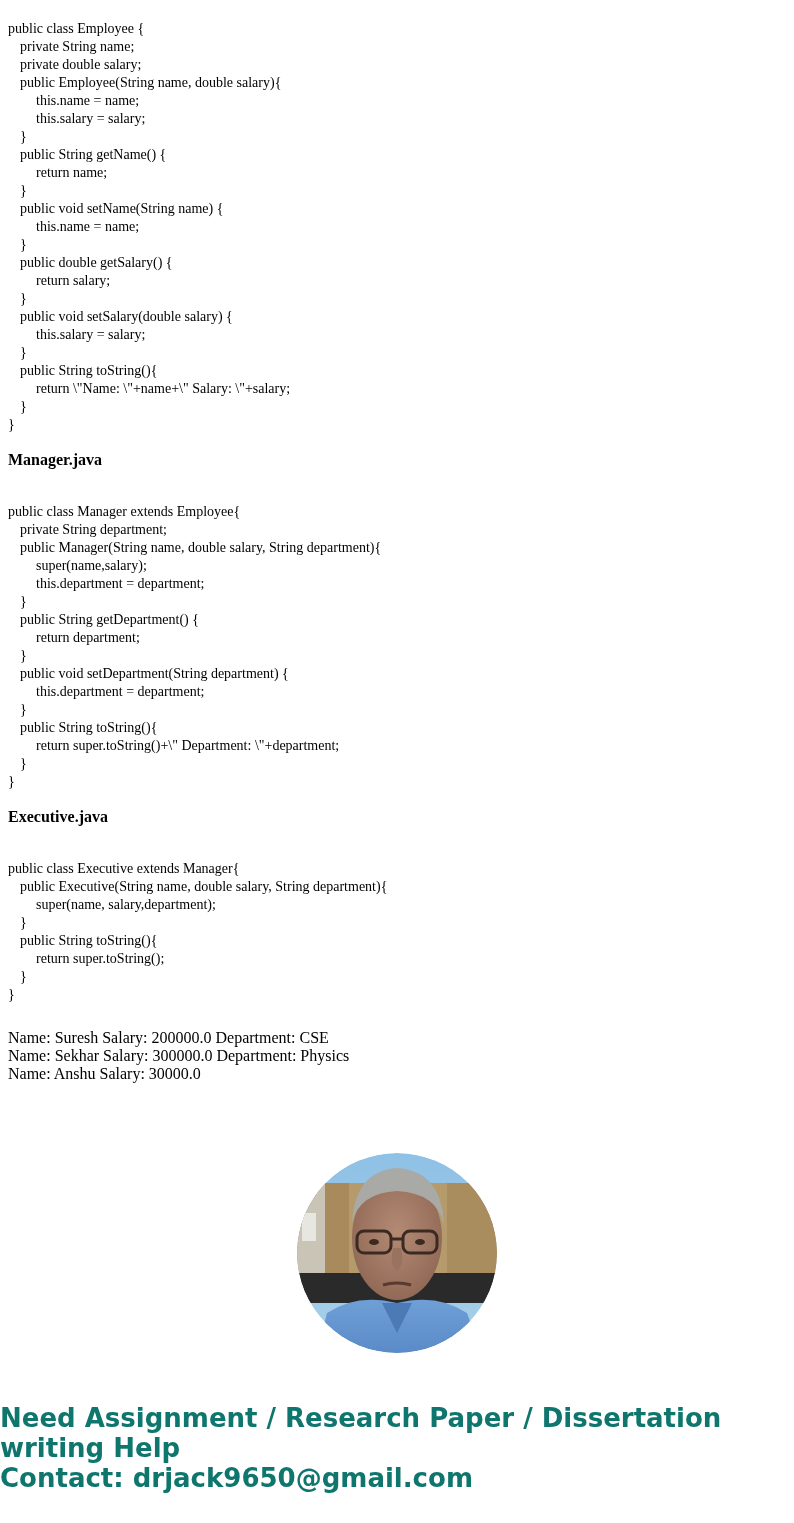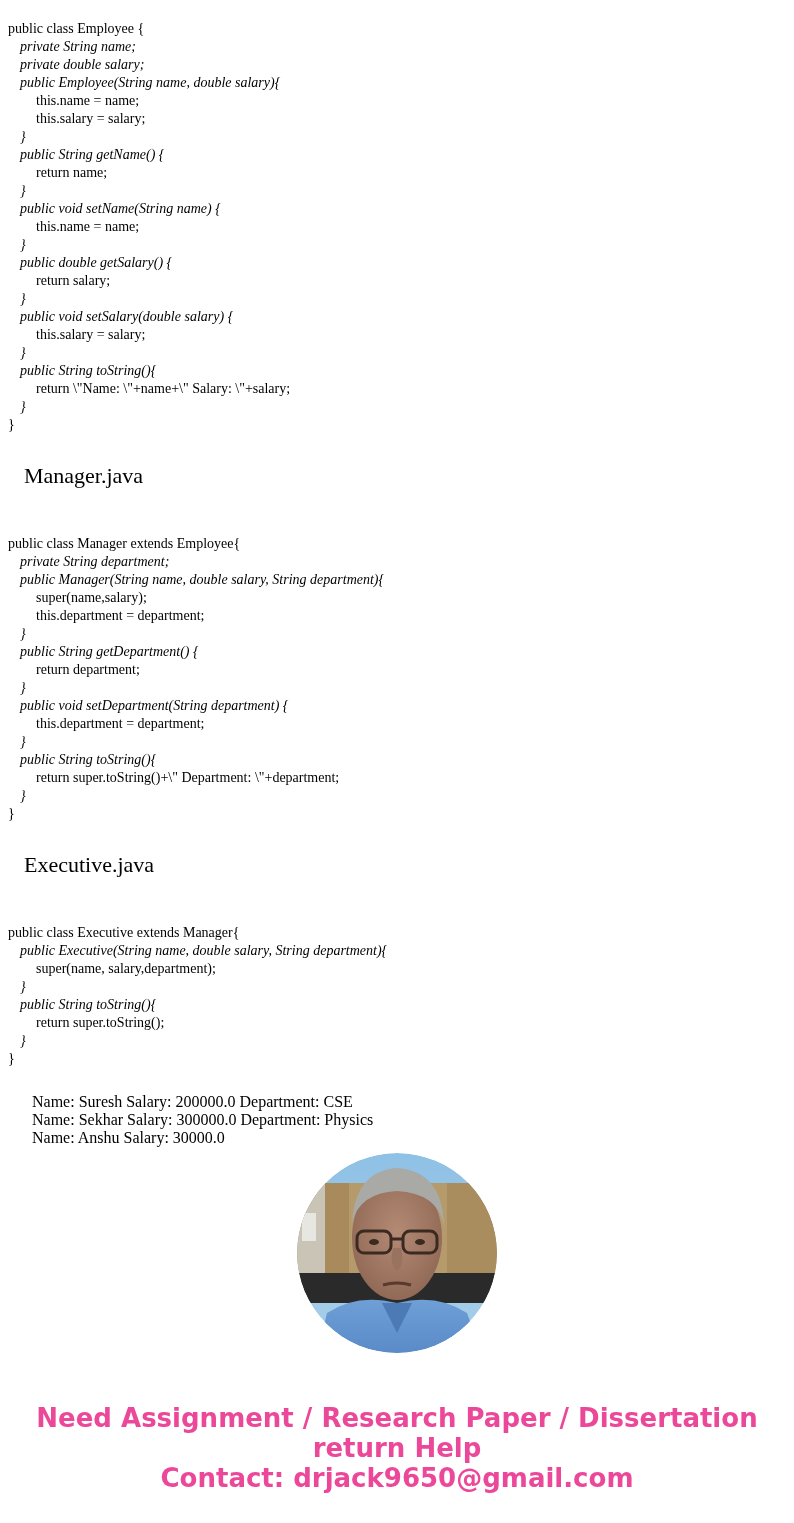--- a/index.html
+++ b/index.html
@@ -24,54 +24,53 @@
     }
     .code-block {
       margin: 0;
       line-height: 18px;
       white-space: pre;
       font-family: "Liberation Serif", "DejaVu Serif", serif;
       font-size: 14px;
     }
     .code-line { display: block; height: 18px; }
     .indent-0 { padding-left: 0; }
-    .indent-1 { padding-left: 12px; font-style: italic; }
+    .indent-1 { padding-left: 12px; }
     .indent-2 { padding-left: 28px; }
     .section-heading {
-      font-weight: normal;
-      font-size: 22px;
+      font-weight: bold;
+      font-size: 16px;
       line-height: 18px;
-      margin: 16px;
+      margin: 0;
     }
     .output-line {
       display: block;
       line-height: 18px;
       height: 18px;
-      margin-left: 24px;
     }
     .avatar {
       position: absolute;
       left: 297px;
       top: 1153px;
       width: 200px;
       height: 200px;
       border-radius: 50%;
       overflow: hidden;
     }
     .footer {
       position: absolute;
       left: 0;
       top: 1403px;
       width: 794px;
-      text-align: center;
+      text-align: left;
       font-family: "DejaVu Sans", sans-serif;
       font-weight: bold;
       font-size: 26px;
       line-height: 30px;
-      color: #ec4899;
+      color: #0f766e;
     }
     .footer span { display: block; }
   </style>
 </head>
 <body>
 
 <div class="content">
 
   <div class="code-block" id="employee-code" style="height:414px;"><span class="code-line indent-0">public class Employee {</span><span class="code-line indent-1">private String name;</span><span class="code-line indent-1">private double salary;</span><span class="code-line indent-1">public Employee(String name, double salary){</span><span class="code-line indent-2">this.name = name;</span><span class="code-line indent-2">this.salary = salary;</span><span class="code-line indent-1">}</span><span class="code-line indent-1">public String getName() {</span><span class="code-line indent-2">return name;</span><span class="code-line indent-1">}</span><span class="code-line indent-1">public void setName(String name) {</span><span class="code-line indent-2">this.name = name;</span><span class="code-line indent-1">}</span><span class="code-line indent-1">public double getSalary() {</span><span class="code-line indent-2">return salary;</span><span class="code-line indent-1">}</span><span class="code-line indent-1">public void setSalary(double salary) {</span><span class="code-line indent-2">this.salary = salary;</span><span class="code-line indent-1">}</span><span class="code-line indent-1">public String toString(){</span><span class="code-line indent-2">return \"Name: \"+name+\" Salary: \"+salary;</span><span class="code-line indent-1">}</span><span class="code-line indent-0">}</span></div>
 
@@ -134,15 +133,15 @@
       <ellipse cx="77" cy="89" rx="5" ry="3" fill="#3a2a22"></ellipse>
       <ellipse cx="123" cy="89" rx="5" ry="3" fill="#3a2a22"></ellipse>
       <path d="M96,95 Q92,112 100,118 Q108,112 104,95" fill="#9a7260"></path>
       <path d="M86,132 Q100,128 114,132" stroke="#5a3a30" stroke-width="3" fill="none"></path>
     </g>
   </svg>
 </div>
 
 <div class="footer">
   <span>Need Assignment / Research Paper / Dissertation</span>
-  <span>return Help</span>
+  <span>writing Help</span>
   <span>Contact: drjack9650@gmail.com</span>
 </div>
 
 </body></html>

